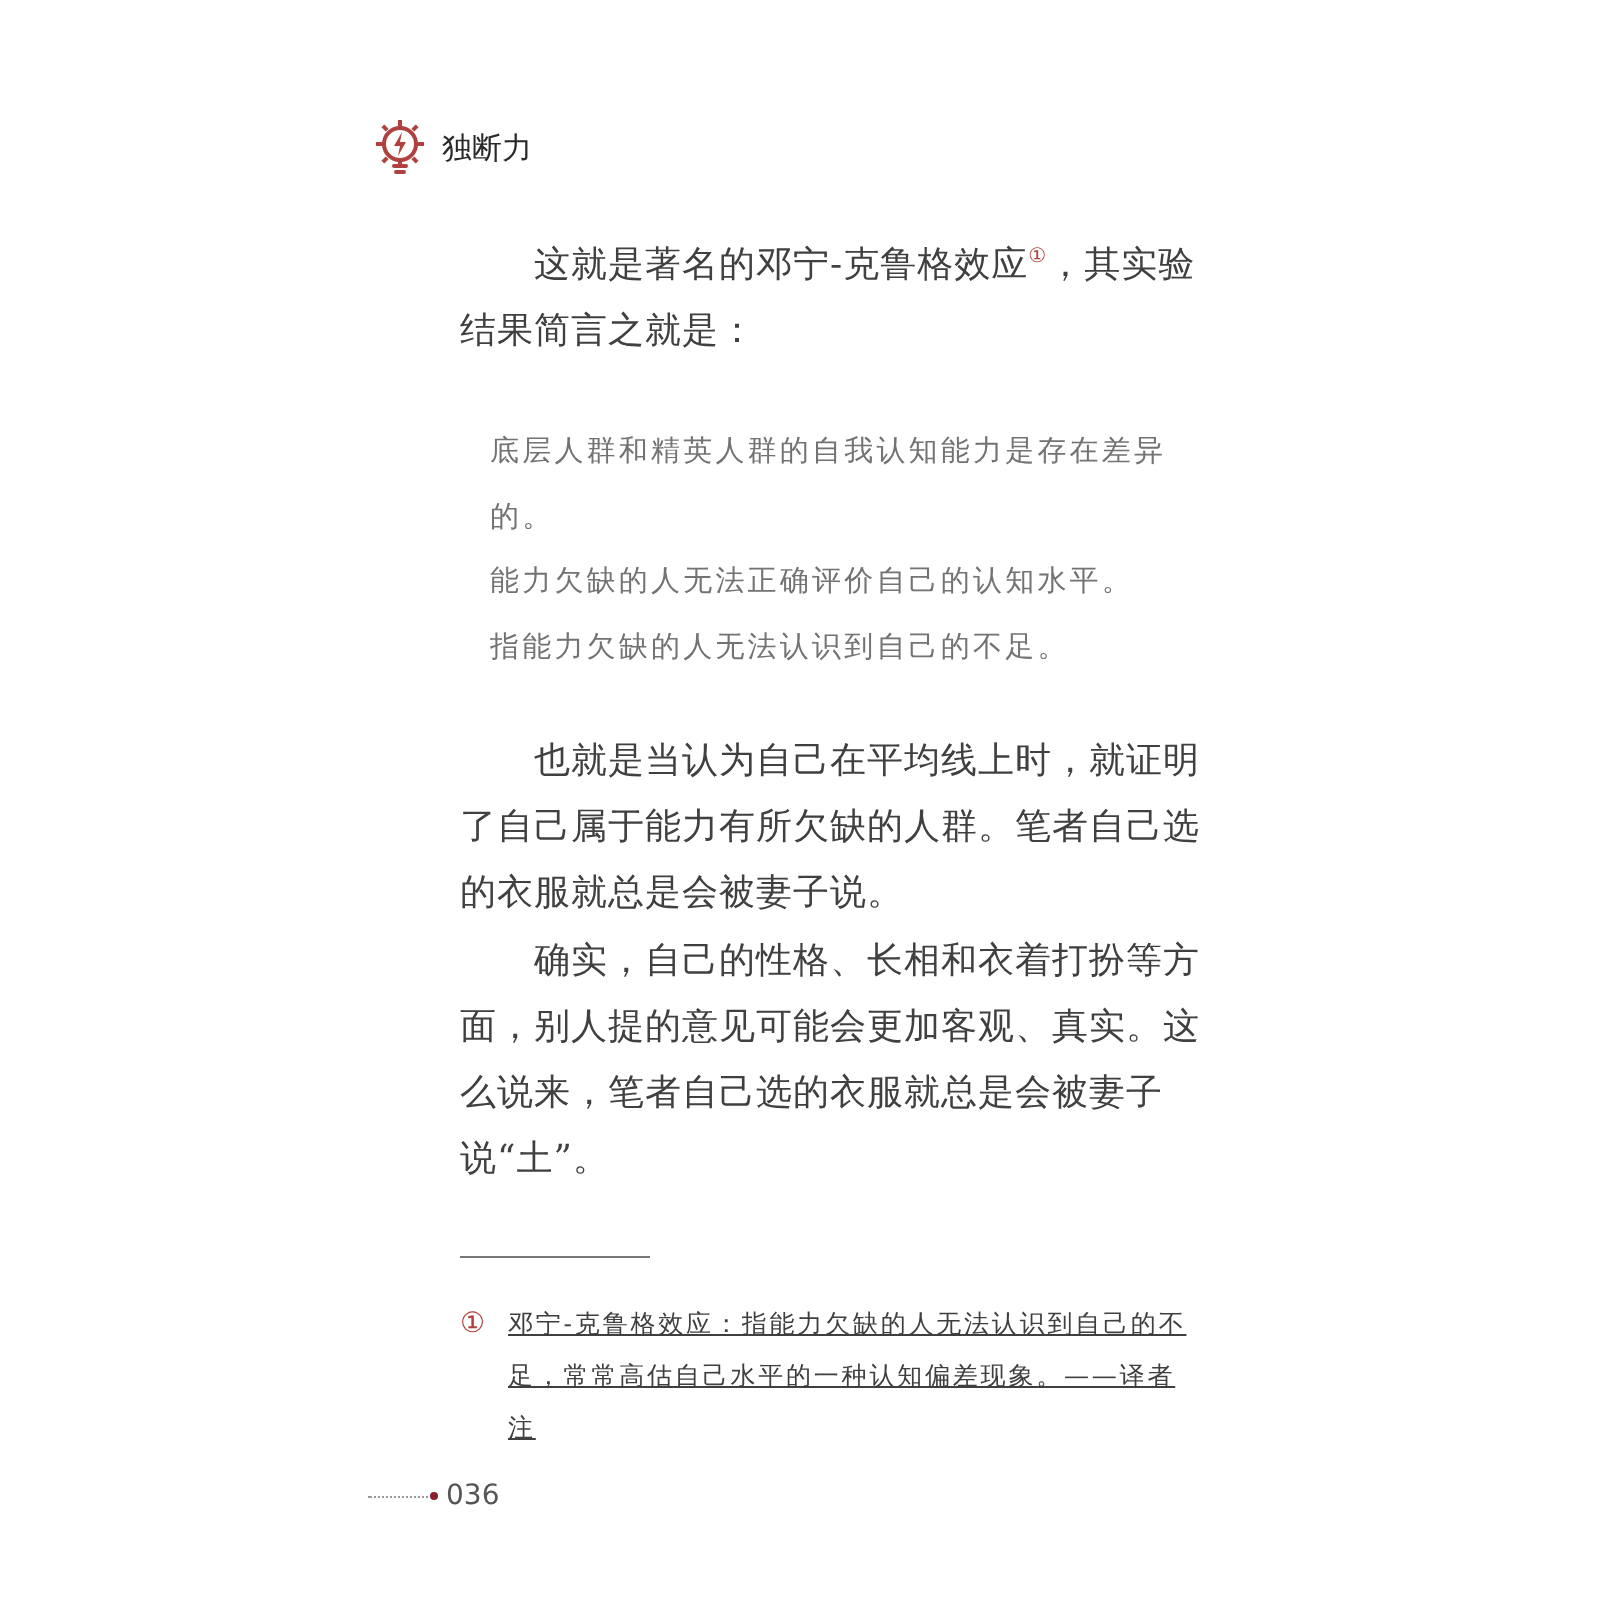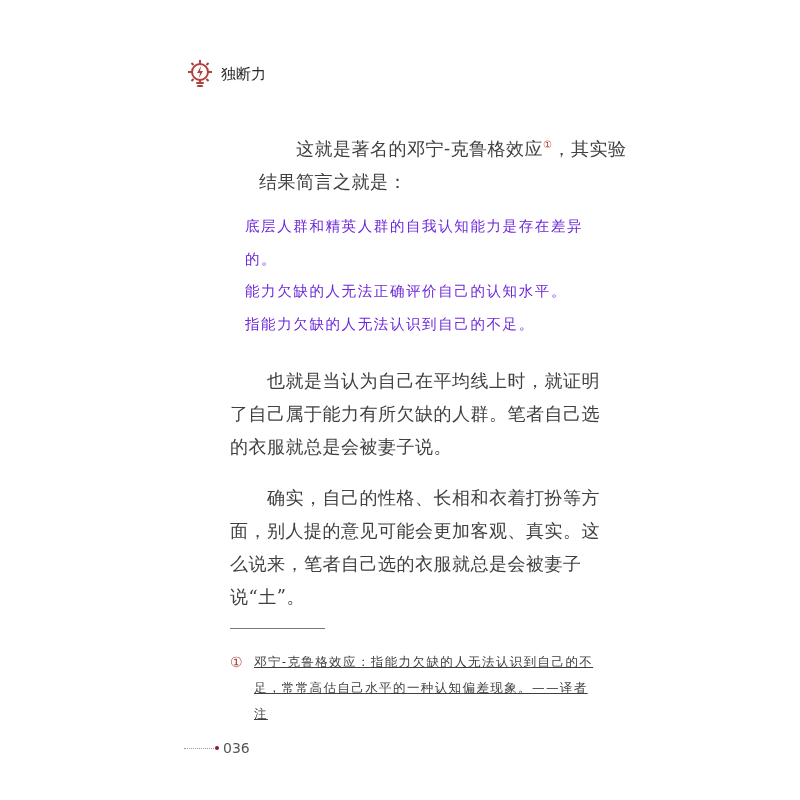--- a/index.html
+++ b/index.html
@@ -12,21 +12,21 @@
   .header-title { margin-left: 8px; font-family: "DejaVu Sans", "Liberation Sans", sans-serif;
                   font-size: 15px; color: #2a2a2a; letter-spacing: 0px; }
 
   .body-text { position: absolute; left: 230px; width: 370px; font-size: 18px; line-height: 33px;
                color: #404040; letter-spacing: 0.5px; }
   .body-text p { margin: 0; }
   .indent { text-indent: 37px; }
   .sup { color: #b0413e; font-size: 10px; vertical-align: super; line-height: 0; }
 
   .quote { position: absolute; left: 245px; width: 350px; font-size: 14.5px; line-height: 32.5px;
-           color: #6d28d9; letter-spacing: 1.6px; font-family: "DejaVu Serif", "Liberation Serif", serif; }
+           color: #737373; letter-spacing: 1.6px; font-family: "DejaVu Serif", "Liberation Serif", serif; }
   .quote p { margin: 0; }
 
   .fn-rule { position: absolute; left: 230px; top: 628px; width: 95px; height: 1px; background: #777; }
   .footnote { position: absolute; left: 230px; top: 649px; width: 370px; font-size: 12.5px;
               line-height: 26px; color: #3f3f3f; letter-spacing: 1.4px; }
   .footnote .fn-row { display: flex; }
   .footnote .fn-mark { width: 24px; flex: none; color: #b0413e; font-size: 14px; }
   .footnote .fn-text { flex: 1; text-decoration: underline; }
 
   .page-num { position: absolute; left: 184px; top: 740px; display: flex; align-items: center; }
@@ -54,33 +54,33 @@
         <rect x="4" y="19" width="3" height="2" transform="rotate(-45 5.5 20)"></rect>
         <rect x="19" y="19" width="3" height="2" transform="rotate(45 20.5 20)"></rect>
         <path d="M14 6 L10 13 L13 13 L12 18 L16 11 L13 11 Z"></path>
         <rect x="9" y="22" width="8" height="2" rx="1"></rect>
         <rect x="10" y="25" width="6" height="2" rx="1"></rect>
       </g>
     </svg>
     <span class="header-title">独断力</span>
   </div>
 
-  <div class="body-text" style="top:132px;margin-left:29px;">
+  <div class="body-text" style="top:116px;">
     <p class="indent"><span>这就是著名的邓宁-克鲁格效应</span><span class="sup">①</span><span>，其实验结果简言之就是：</span></p>
   </div>
 
   <div class="quote" style="top:210px;">
     <p>底层人群和精英人群的自我认知能力是存在差异的。</p>
     <p>能力欠缺的人无法正确评价自己的认知水平。</p>
     <p>指能力欠缺的人无法认识到自己的不足。</p>
   </div>
 
   <div class="body-text" style="top:364px;">
     <p class="indent">也就是当认为自己在平均线上时，就证明了自己属于能力有所欠缺的人群。笔者自己选的衣服就总是会被妻子说。</p>
-    <p class="indent" style="margin-top:18px;">确实，自己的性格、长相和衣着打扮等方面，别人提的意见可能会更加客观、真实。这么说来，笔者自己选的衣服就总是会被妻子说“土”。</p>
+    <p class="indent" style="margin-top:1px;">确实，自己的性格、长相和衣着打扮等方面，别人提的意见可能会更加客观、真实。这么说来，笔者自己选的衣服就总是会被妻子说“土”。</p>
   </div>
 
   <div class="fn-rule"></div>
 
   <div class="footnote">
     <div class="fn-row">
       <span class="fn-mark">①</span>
       <span class="fn-text">邓宁-克鲁格效应：指能力欠缺的人无法认识到自己的不足，常常高估自己水平的一种认知偏差现象。——译者注</span>
     </div>
   </div>

